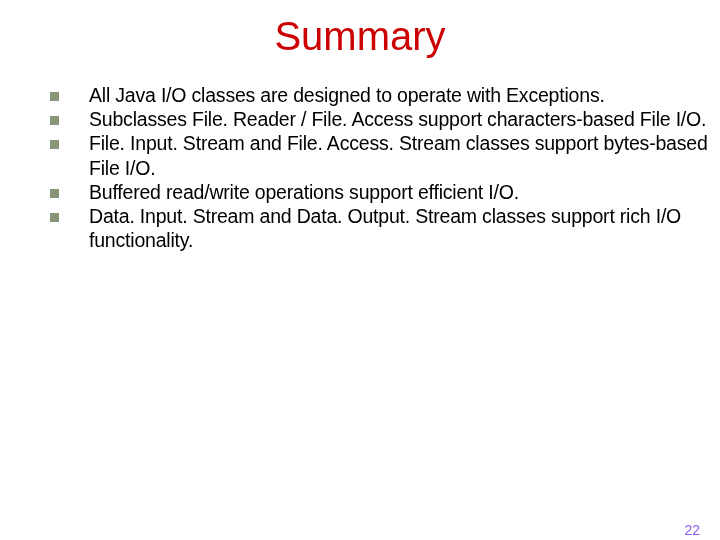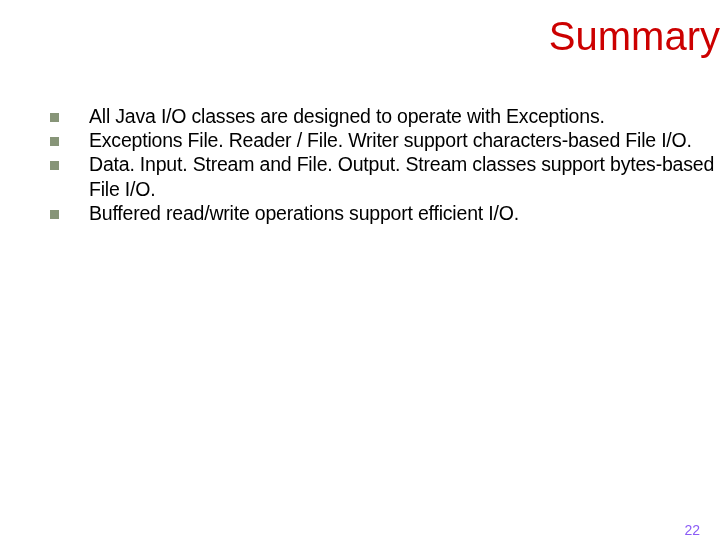--- a/index.html
+++ b/index.html
@@ -12,31 +12,31 @@
     position: relative;
     overflow: hidden;
   }
   .slide {
     width: 720px;
     height: 540px;
     position: relative;
     box-sizing: border-box;
   }
   .title {
-    text-align: right;
+    text-align: center;
     color: #cc0000;
     font-family: Verdana, Geneva, sans-serif;
     font-size: 40px;
     font-weight: 400;
     margin-top: 14px;
     margin-bottom: 0;
     letter-spacing: 0px;
   }
   .content {
-    margin-top: 45px;
+    margin-top: 24px;
     padding-left: 50px;
   }
   .bullet-row {
     display: flex;
     align-items: flex-start;
     margin-bottom: 0px;
   }
   .bullet {
     flex: 0 0 auto;
     width: 9px;
@@ -72,32 +72,36 @@
   <div class="content">
 
     <div class="bullet-row">
       <div class="bullet"></div>
       <div class="bullet-text">All Java I/O classes are designed to operate with Exceptions.</div>
     </div>
 
 
     <div class="bullet-row">
       <div class="bullet"></div>
-      <div class="bullet-text">Exceptions File. Reader / File. Writer support characters-based File I/O.</div>
+      <div class="bullet-text">Subclasses File. Reader / File. Access support characters-based File I/O.</div>
     </div>
 
     <div class="bullet-row">
       <div class="bullet"></div>
-      <div class="bullet-text">Data. Input. Stream and File. Output. Stream classes support bytes-based File I/O.</div>
+      <div class="bullet-text">File. Input. Stream and File. Access. Stream classes support bytes-based File I/O.</div>
     </div>
 
     <div class="bullet-row">
       <div class="bullet"></div>
       <div class="bullet-text">Buffered read/write operations support efficient I/O.</div>
     </div>
 
+    <div class="bullet-row">
+      <div class="bullet"></div>
+      <div class="bullet-text">Data. Input. Stream and Data. Output. Stream classes support rich I/O functionality.</div>
+    </div>
 
 
   </div>
 
   <div class="page-num">22</div>
 
 </div>
 
 </body></html>

